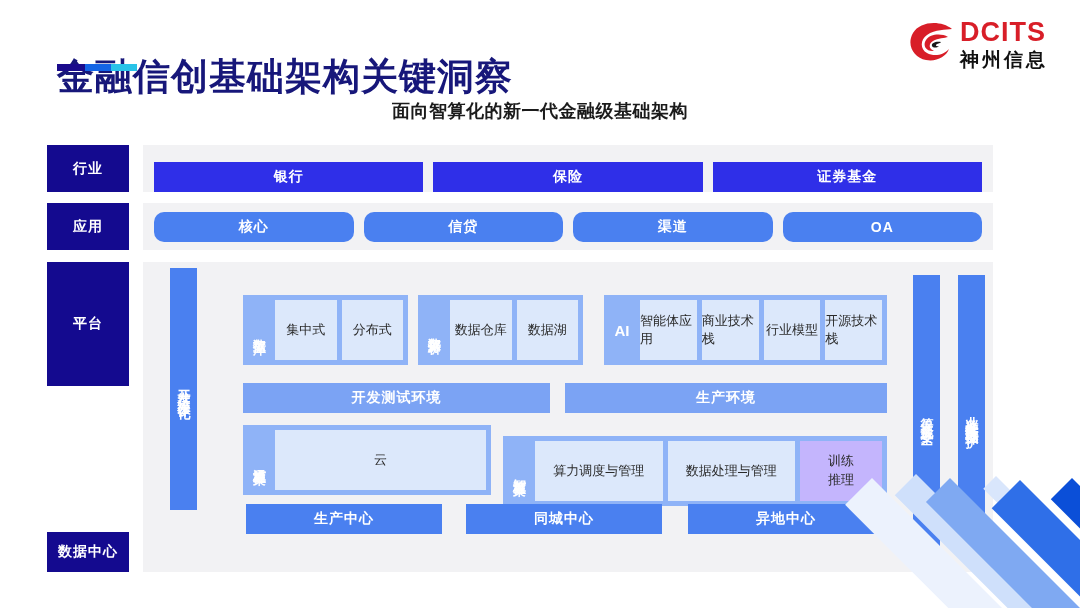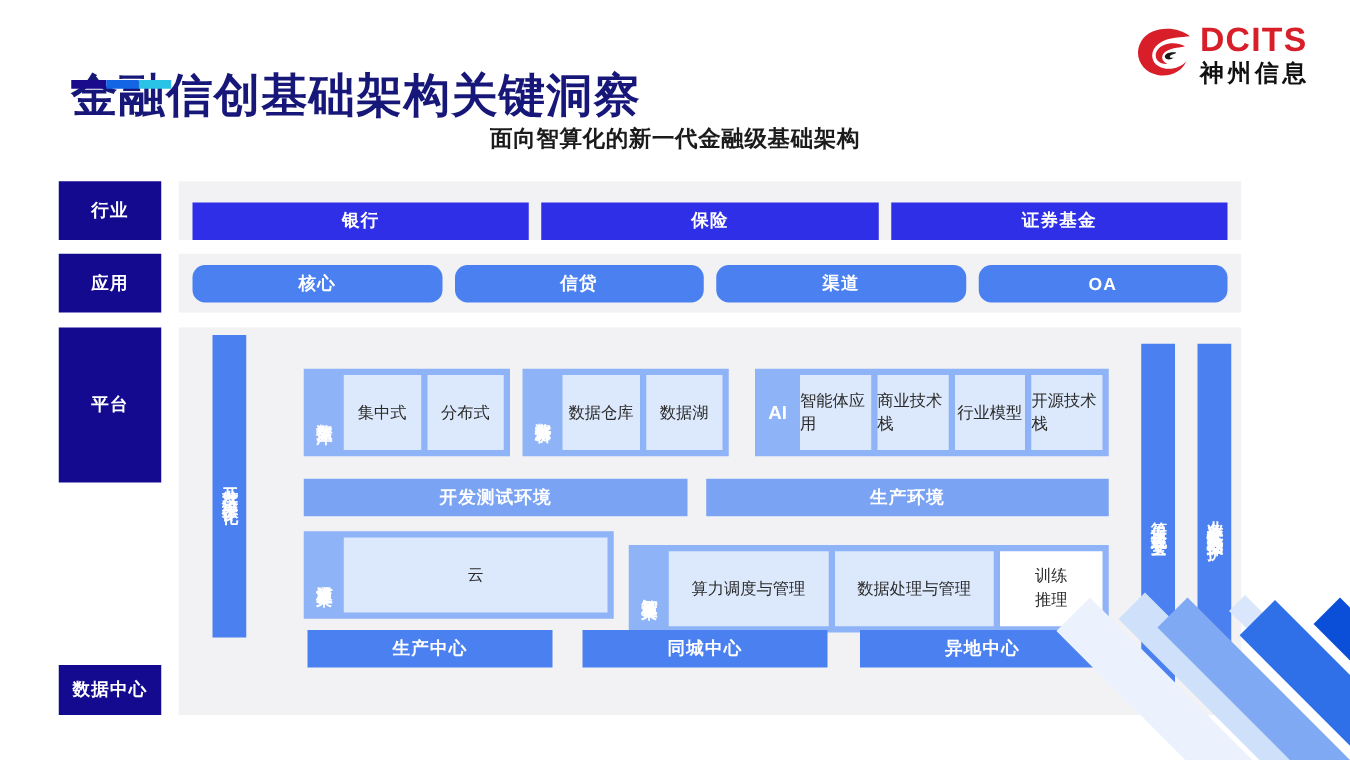--- a/index.html
+++ b/index.html
@@ -118,21 +118,21 @@
   .dcbar {
     position: absolute; height: 30px; background: #4a80f0; color: #fff;
     display: flex; align-items: center; justify-content: center;
     font-size: 14px; font-weight: 700; letter-spacing: 1px;
   }
   .dc-1 { left: 246px; top: 504px; width: 196px; }
   .dc-2 { left: 466px; top: 504px; width: 196px; }
   .dc-3 { left: 688px; top: 504px; width: 196px; }
 
   .train-cell {
-    background: #ffffff; color: #2a2a2a; font-size: 13px; width: 82px;
+    background: #c4b5fd; color: #2a2a2a; font-size: 13px; width: 82px;
     display: flex; flex-direction: column; align-items: center; justify-content: center;
     align-self: stretch; line-height: 1.45; flex: none;
   }
 </style>
 </head>
 <body>
 
 <div id="stage">
 
   <div class="title">金融信创基础架构关键洞察</div>

